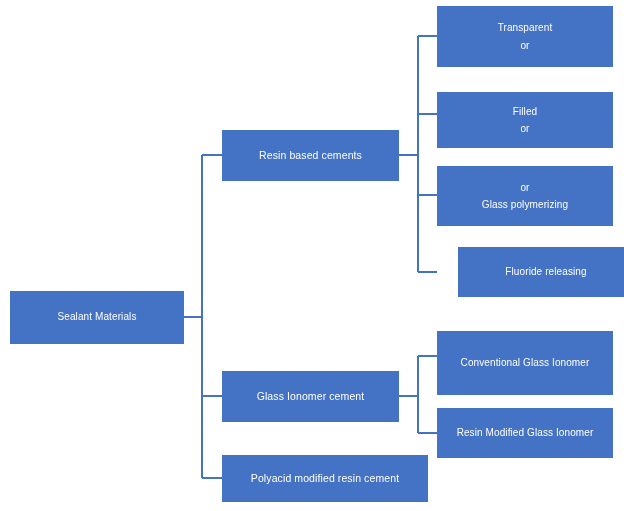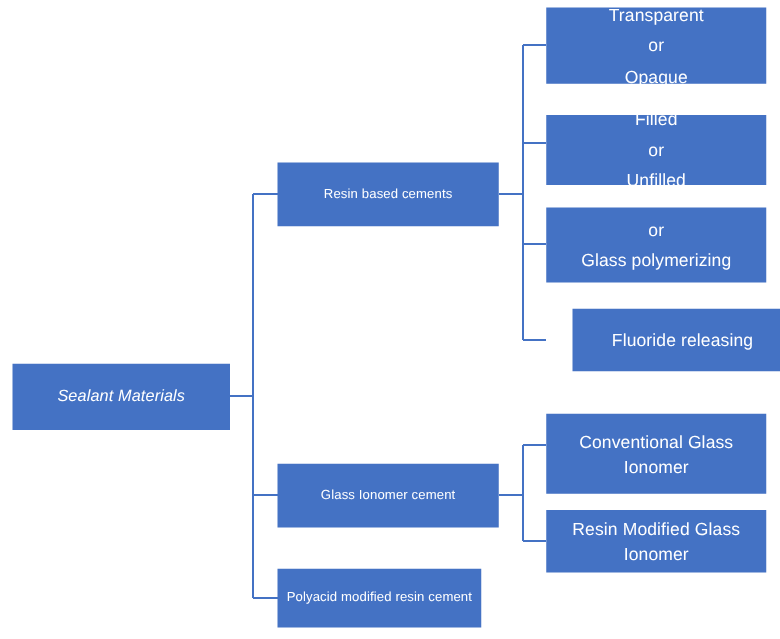--- a/index.html
+++ b/index.html
@@ -43,28 +43,27 @@
     z-index: 2;
   }
   .node .label {
     display: block;
     width: 100%;
   }
   .node .line {
     display: block;
   }
   .node-root {
-    font-size: 13px;
-    font-style: italic;
+    font-size: 10px;
   }
   .node-l1 {
     font-size: 10.5px;
   }
   .node-l2 {
-    font-size: 14px;
+    font-size: 10px;
   }
   .node-l2.multi .line {
     line-height: 1.75;
   }
 </style>
 </head>
 <body>
 
 <div id="diagram">
 
@@ -98,37 +97,35 @@
   </div>
 
   <div class="node node-l1" style="left:222px; top:130px; width:177px; height:51px;">
     <span class="label">Resin based cements</span>
   </div>
 
   <div class="node node-l1" style="left:222px; top:371px; width:177px; height:51px;">
     <span class="label">Glass Ionomer cement</span>
   </div>
 
-  <div class="node node-l1" style="left:222px; top:455px; width:163px; height:47px;">
+  <div class="node node-l1" style="left:222px; top:455px; width:206px; height:47px;">
     <span class="label">Polyacid modified resin cement</span>
   </div>
 
   <div class="node node-l2 multi" style="left:437px; top:6px; width:176px; height:61px;">
     <span class="label">
       <span class="line">Transparent</span>
       <span class="line">or</span>
-      <span class="line">Opaque</span>
     </span>
   </div>
 
   <div class="node node-l2 multi" style="left:437px; top:92px; width:176px; height:56px;">
     <span class="label">
       <span class="line">Filled</span>
       <span class="line">or</span>
-      <span class="line">Unfilled</span>
     </span>
   </div>
 
   <div class="node node-l2 multi" style="left:437px; top:166px; width:176px; height:60px;">
     <span class="label">
       <span class="line">or</span>
       <span class="line">Glass polymerizing</span>
     </span>
   </div>
 

